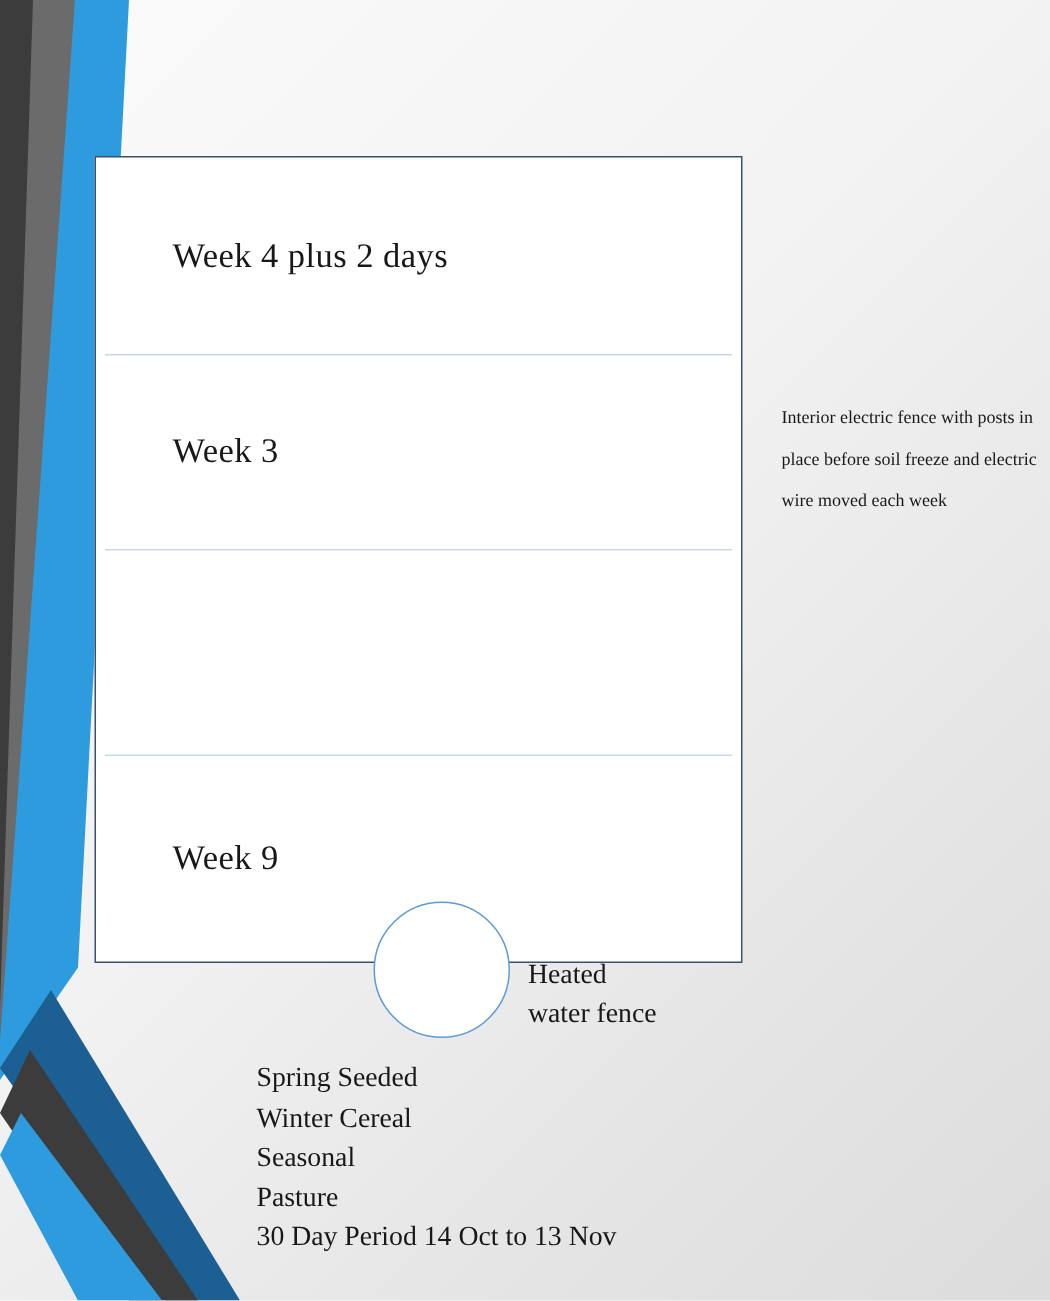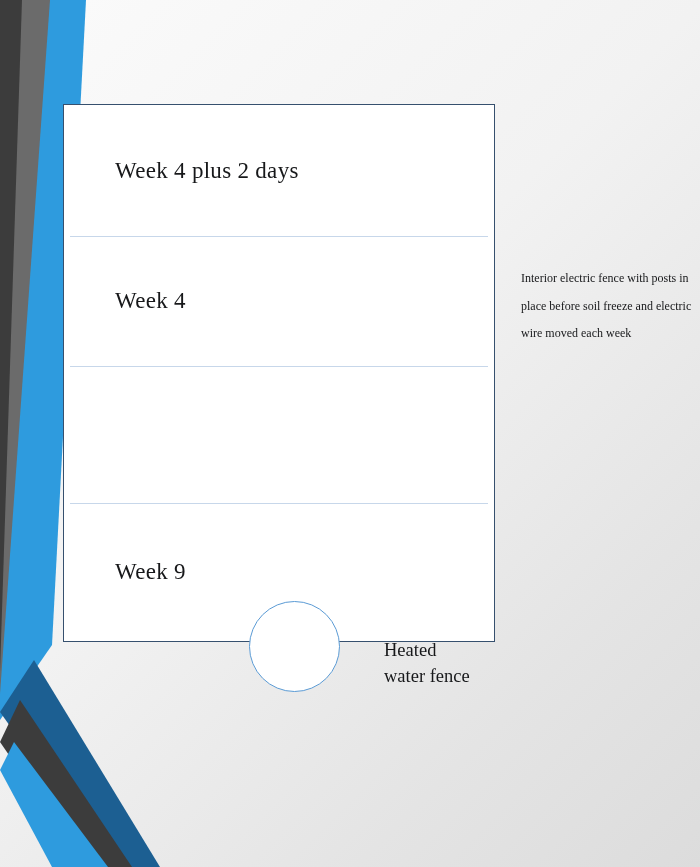--- a/index.html
+++ b/index.html
@@ -89,21 +89,20 @@
     color: #17181a;
   }
   .tank-label {
     position: absolute;
     left: 352px;
     top: 637px;
     width: 200px;
     font-size: 18.5px;
     line-height: 26px;
     color: #17181a;
-    margin-left: 32px;
   }
   .bottom-note {
     position: absolute;
     left: 171px;
     top: 706px;
     width: 430px;
     font-size: 18.5px;
     line-height: 26.5px;
     color: #17181a;
   }
@@ -126,33 +125,40 @@
   </svg>
 
   <div class="paddock-box">
 
     <div class="paddock-row" style="top:0px;height:131px;">
       <span class="row-label">Week 4 plus 2 days</span>
     </div>
     <div class="divider" style="top:131px;"></div>
 
     <div class="paddock-row" style="top:131px;height:130px;">
-      <span class="row-label">Week 4</span>
+      <span class="row-label">Week 3</span>
     </div>
     <div class="divider" style="top:261px;"></div>
 
     <div class="divider" style="top:398px;"></div>
 
     <div class="paddock-row" style="top:398px;height:138px;">
       <span class="row-label">Week 9</span>
     </div>
   </div>
 
   <div class="tank"></div>
   <div class="tank-label">
     <div>Heated</div>
     <div>water fence</div>
   </div>
 
   <div class="side-note">Interior electric fence with posts in place before soil freeze and electric wire moved each week</div>
 
+  <div class="bottom-note">
+    <div>Spring Seeded</div>
+    <div>Winter Cereal</div>
+    <div>Seasonal</div>
+    <div>Pasture</div>
+    <div>30 Day Period 14 Oct to 13 Nov</div>
+  </div>
 
 </div>
 
 </body></html>

